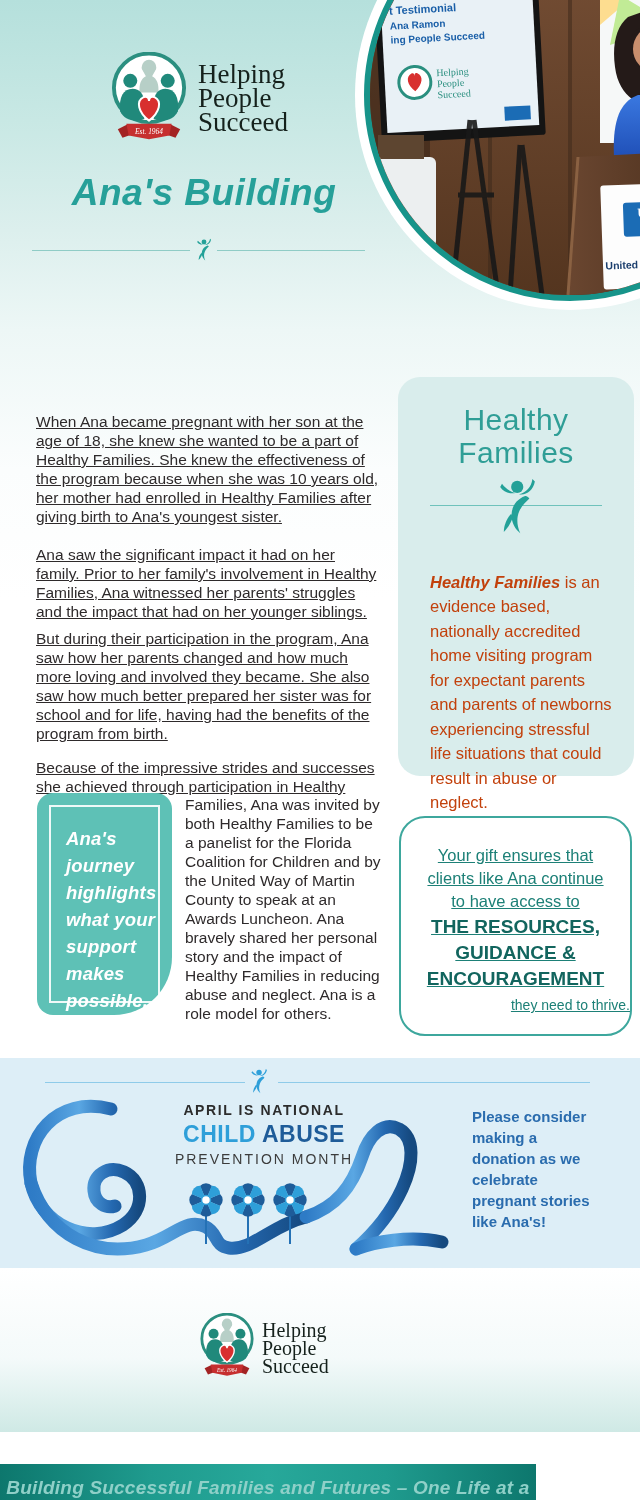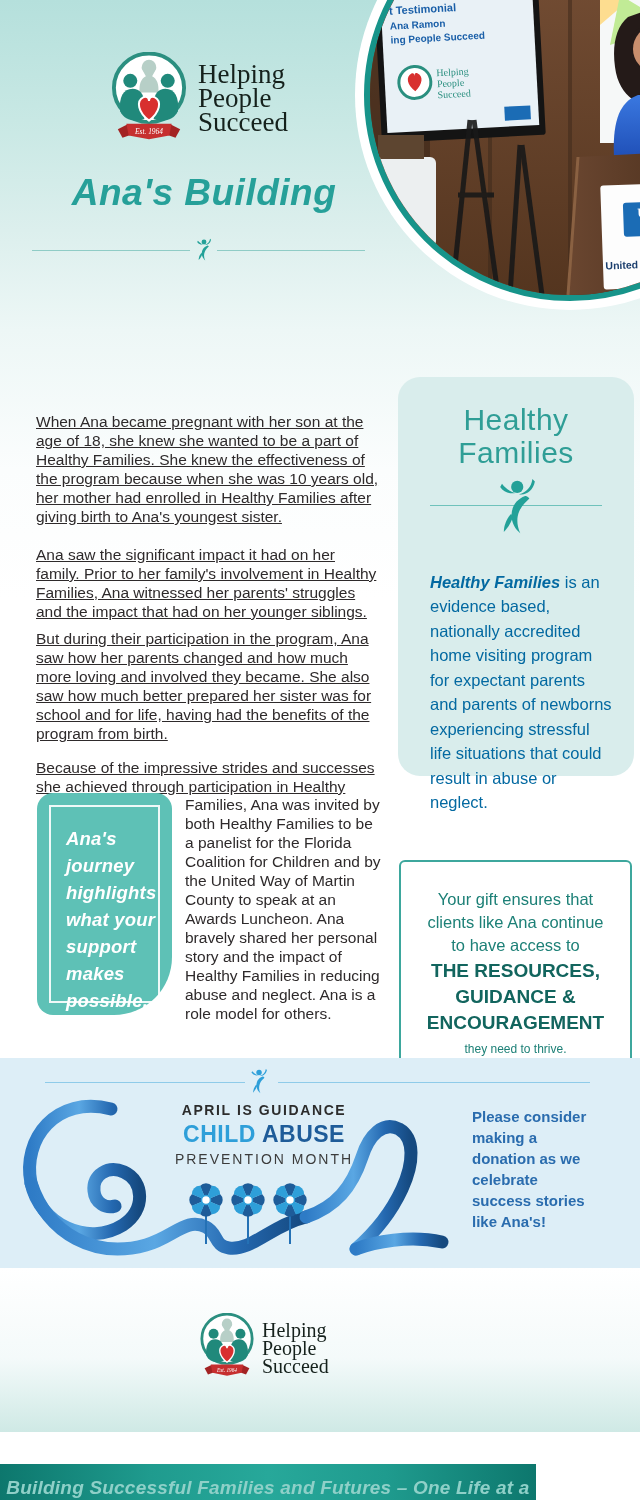--- a/index.html
+++ b/index.html
@@ -48,30 +48,30 @@
     position:absolute;left:398px;top:377px;width:236px;height:399px;
     background:#d9edec;border-radius:22px;
   }
   .sidebar h2{
     margin:26px 0 0 0;text-align:center;font-weight:normal;
     font-size:30px;line-height:33px;color:#2f9e96;letter-spacing:.5px;
   }
   .sb-div{position:absolute;left:32px;top:108px;width:172px;height:40px;}
   .sb-div .line{position:absolute;left:0;right:0;top:20px;height:1px;background:#6fc2bb;}
   .sb-div .person-icon{position:absolute;left:64px;top:-6px;}
-  .sidebar .sb-text{position:absolute;left:32px;top:176px;width:182px;font-size:16.5px;line-height:24.5px;color:#0369a1;}
+  .sidebar .sb-text{position:absolute;left:32px;top:176px;width:182px;font-size:16.5px;line-height:24.5px;color:#c2410c;}
   .sb-lead{font-weight:bold;font-style:italic;}
   
   .gift{
-    position:absolute;left:399px;top:860px;width:229px;height:216px;
-    background:#ffffff;border:2px solid #3da79d;border-radius:6px;text-align:center;color:#1d8077;
+    position:absolute;left:399px;top:816px;width:229px;height:216px;
+    background:#ffffff;border:2px solid #3da79d;border-radius:26px;text-align:center;color:#1d8077;text-decoration:underline;
   }
   .gift .g1{margin:26px auto 0;width:190px;font-size:16.5px;line-height:23px;}
   .gift .g2{margin:1px auto 2px;width:200px;font-size:19px;line-height:26px;font-weight:bold;color:#12655e;}
-  .gift .g3{font-size:12px;line-height:23px;}
+  .gift .g3{font-size:14px;line-height:23px;text-align:right;}
   
   .band{position:absolute;left:0;top:1058px;width:640px;height:210px;background:#ddeef7;}
   .band .b-line{position:absolute;top:24px;height:1px;background:#8ecbe9;}
   .band .bl1{left:45px;width:200px;} .band .bl2{left:278px;width:312px;}
   .band .person-icon{position:absolute;left:249px;top:10px;}
   .ab-head{position:absolute;left:114px;top:44px;width:300px;text-align:center;}
   .ab-kicker{font-size:14px;letter-spacing:1.6px;color:#2c2c2c;font-weight:bold;}
   .ab-title{font-size:23px;font-weight:bold;letter-spacing:.5px;margin-top:3px;}
   .ab-title .light{color:#2e9fd9;} .ab-title .dark{color:#1e5c99;}
   .ab-sub{font-size:14px;letter-spacing:2px;color:#3c3c3c;margin-top:3px;}
@@ -298,28 +298,28 @@
     <div class="g3">they need to thrive.</div>
   </aside>
 
   <section class="band">
     <div class="b-line bl1"></div>
     <div class="b-line bl2"></div>
     <svg class="person-icon" width="19" height="27" viewBox="0 0 70 92">
       <use href="#person-figure" fill="#2e9fd9"></use>
     </svg>
     <div class="ab-head">
-      <div class="ab-kicker">APRIL IS GUIDANCE</div>
+      <div class="ab-kicker">APRIL IS NATIONAL</div>
       <div class="ab-title">
         <span class="light">CHILD</span>
         <span class="dark">ABUSE</span>
       </div>
       <div class="ab-sub">PREVENTION MONTH</div>
     </div>
-    <div class="ab-aside">Please consider making a donation as we celebrate success stories like Ana's!</div>
+    <div class="ab-aside">Please consider making a donation as we celebrate pregnant stories like Ana's!</div>
   </section>
 
   <svg class="ribbon-svg" width="440" height="168" viewBox="0 0 440 168">
     <defs>
       <linearGradient id="ribg" x1="0" y1="0" x2="1" y2="0" gradientUnits="objectBoundingBox">
         <stop offset="0" stop-color="#2e7bc6"></stop>
           <stop offset=".45" stop-color="#5aa7e3"></stop>
         <stop offset=".75" stop-color="#2468b0"></stop>
           <stop offset="1" stop-color="#15497f"></stop>
       </linearGradient>

